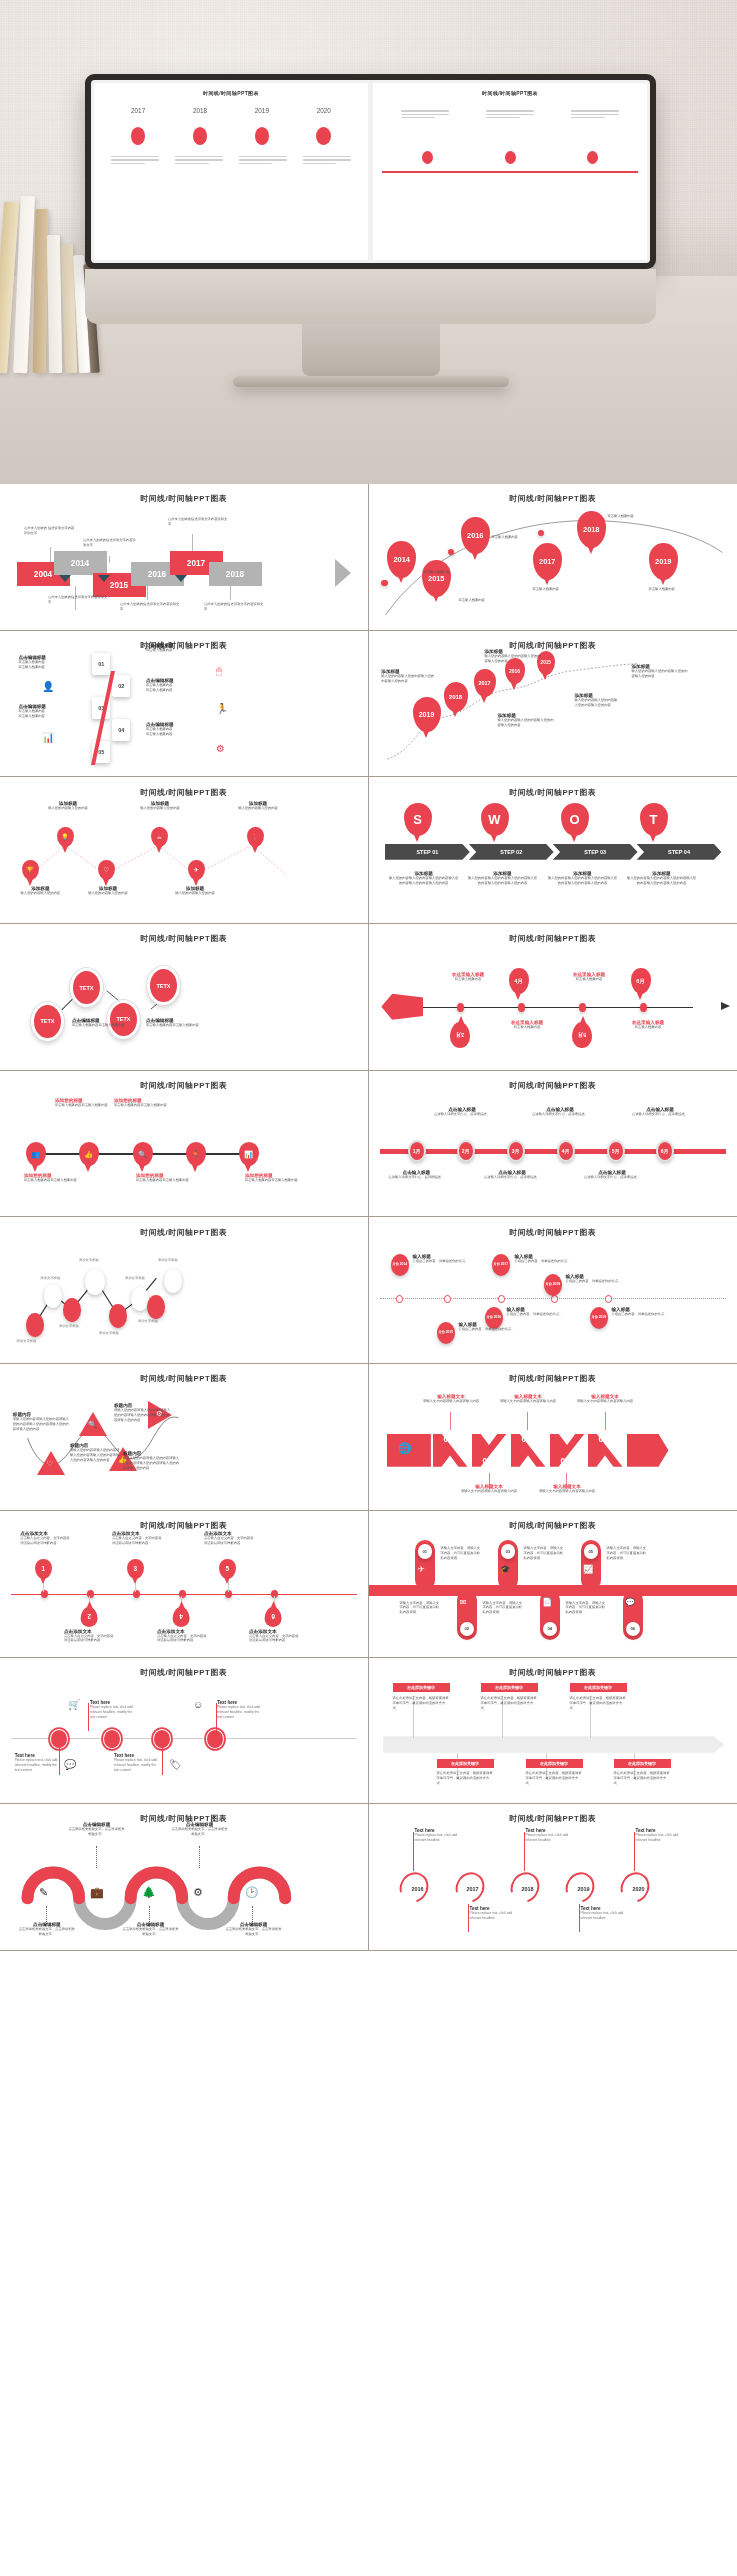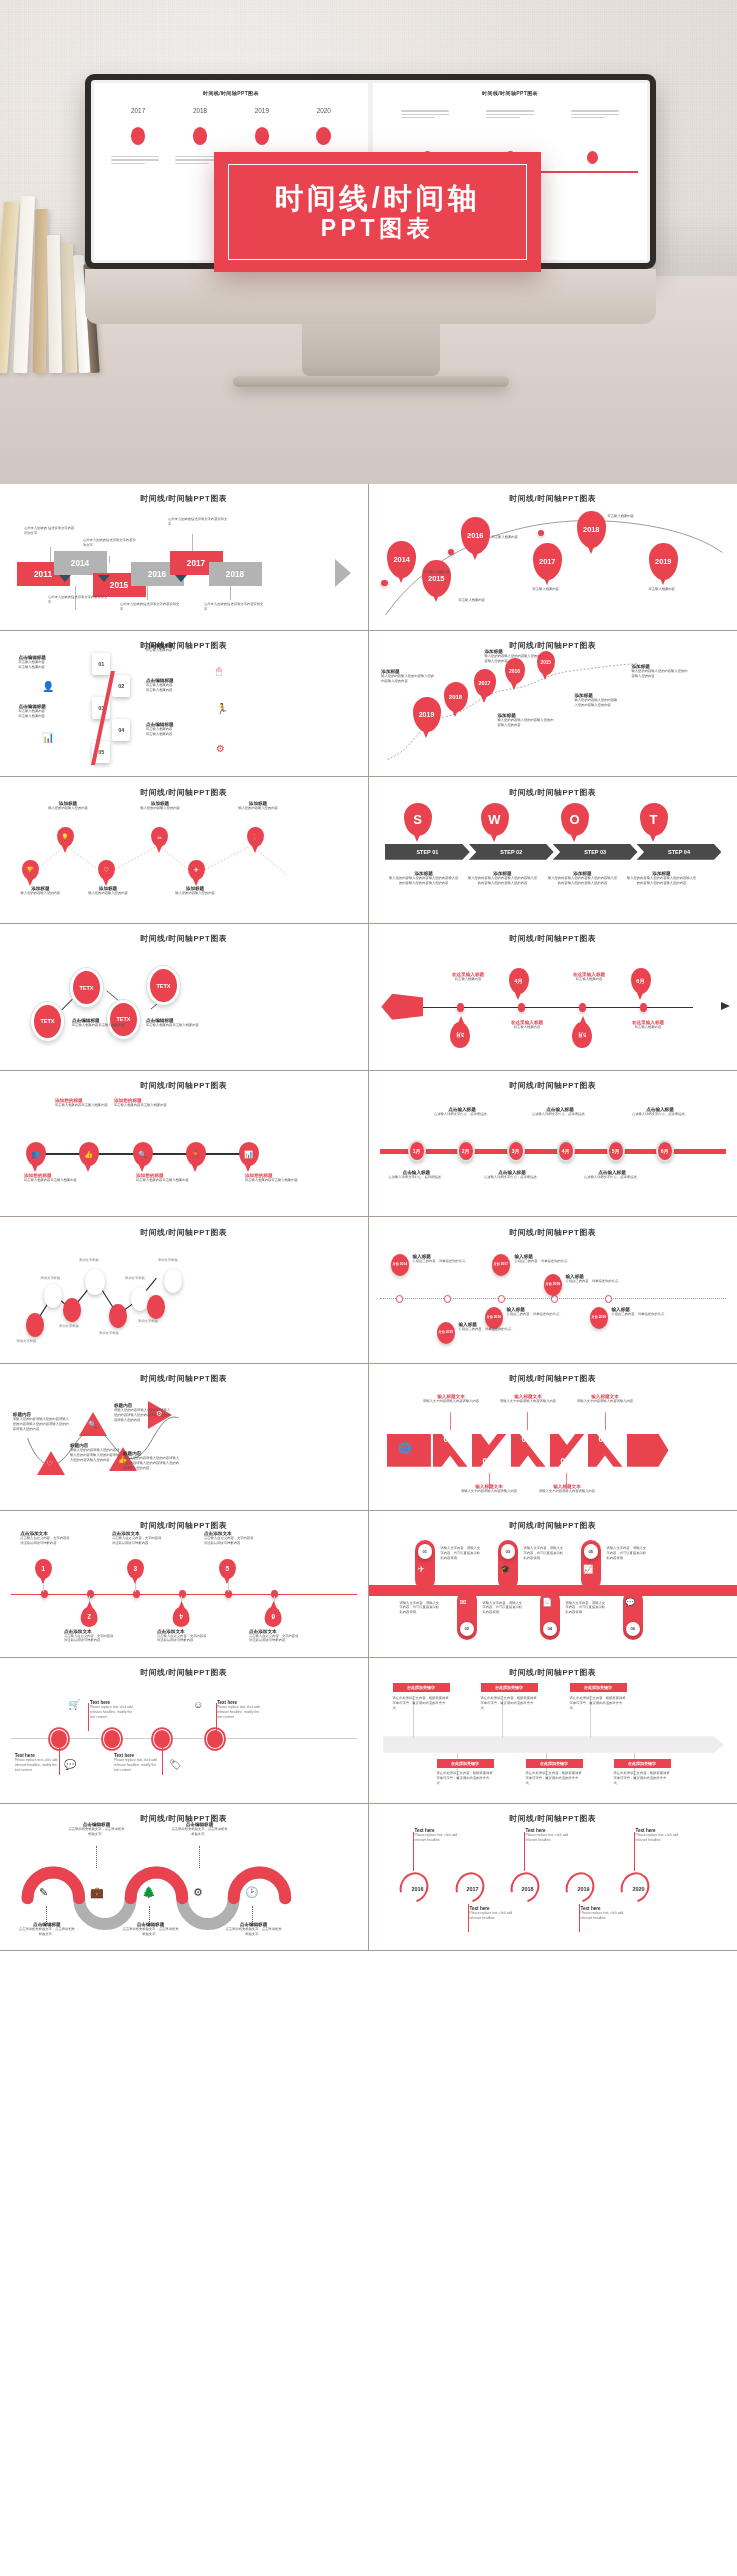--- a/index.html
+++ b/index.html
@@ -231,42 +231,36 @@
             </div>
           </div>
 
         </div>
       </div>
       <div class="mon-chin"></div>
       <div class="mon-neck"></div>
       <div class="mon-base"></div>
     </div>
 
-    <div class="title-card">
-      <div class="title-inner">
-        <div class="tl1">时间线/时间轴</div>
-        <div class="tl2">PPT图表</div>
-      </div>
-    </div>
   </div>
 
   <div class="grid">
 
     <div class="slide">
       <div class="slide-title">时间线/时间轴PPT图表</div>
       <div class="body">
         <div class="tiny" style="position:absolute;left:13px;top:16.6px;width:53px;">在此录入图表的 描述说明文字内容说明文字</div>
         <div class="stem" style="left:39px;top:37px;height:16.6px;"></div>
         <div class="tiny" style="position:absolute;left:72px;top:28px;width:53px;">在此录入图表的描述说明文字内容说明文字</div>
         <div class="stem" style="left:98px;top:46px;height:7.4px;"></div>
         <div class="tiny" style="position:absolute;left:157px;top:7.4px;width:61px;">在此录入图表的描述说明文字内容说明文字</div>
         <div class="stem" style="left:181px;top:24px;height:29.5px;"></div>
 
         <div class="chevbar">
-          <div class="chev red" style="left:0px;  width:53px;">2011</div>
+          <div class="chev red" style="left:0px;  width:53px;">2004</div>
           <div class="chev gray" style="left:37px; width:53px; top:-11px;">2014</div>
           <div class="notch" style="left:42px; top:13px;"></div>
           <div class="chev red" style="left:76px; width:53px; top:11px;">2015</div>
           <div class="notch" style="left:81px; top:13px;"></div>
           <div class="chev gray" style="left:114px;width:53px;">2016</div>
           <div class="chev red" style="left:153px;width:53px; top:-11px;">2017</div>
           <div class="notch" style="left:158px;top:13px;"></div>
           <div class="chev gray" style="left:192px;width:53px;">2018</div>
           <div class="arrowhead"></div>
         </div>

